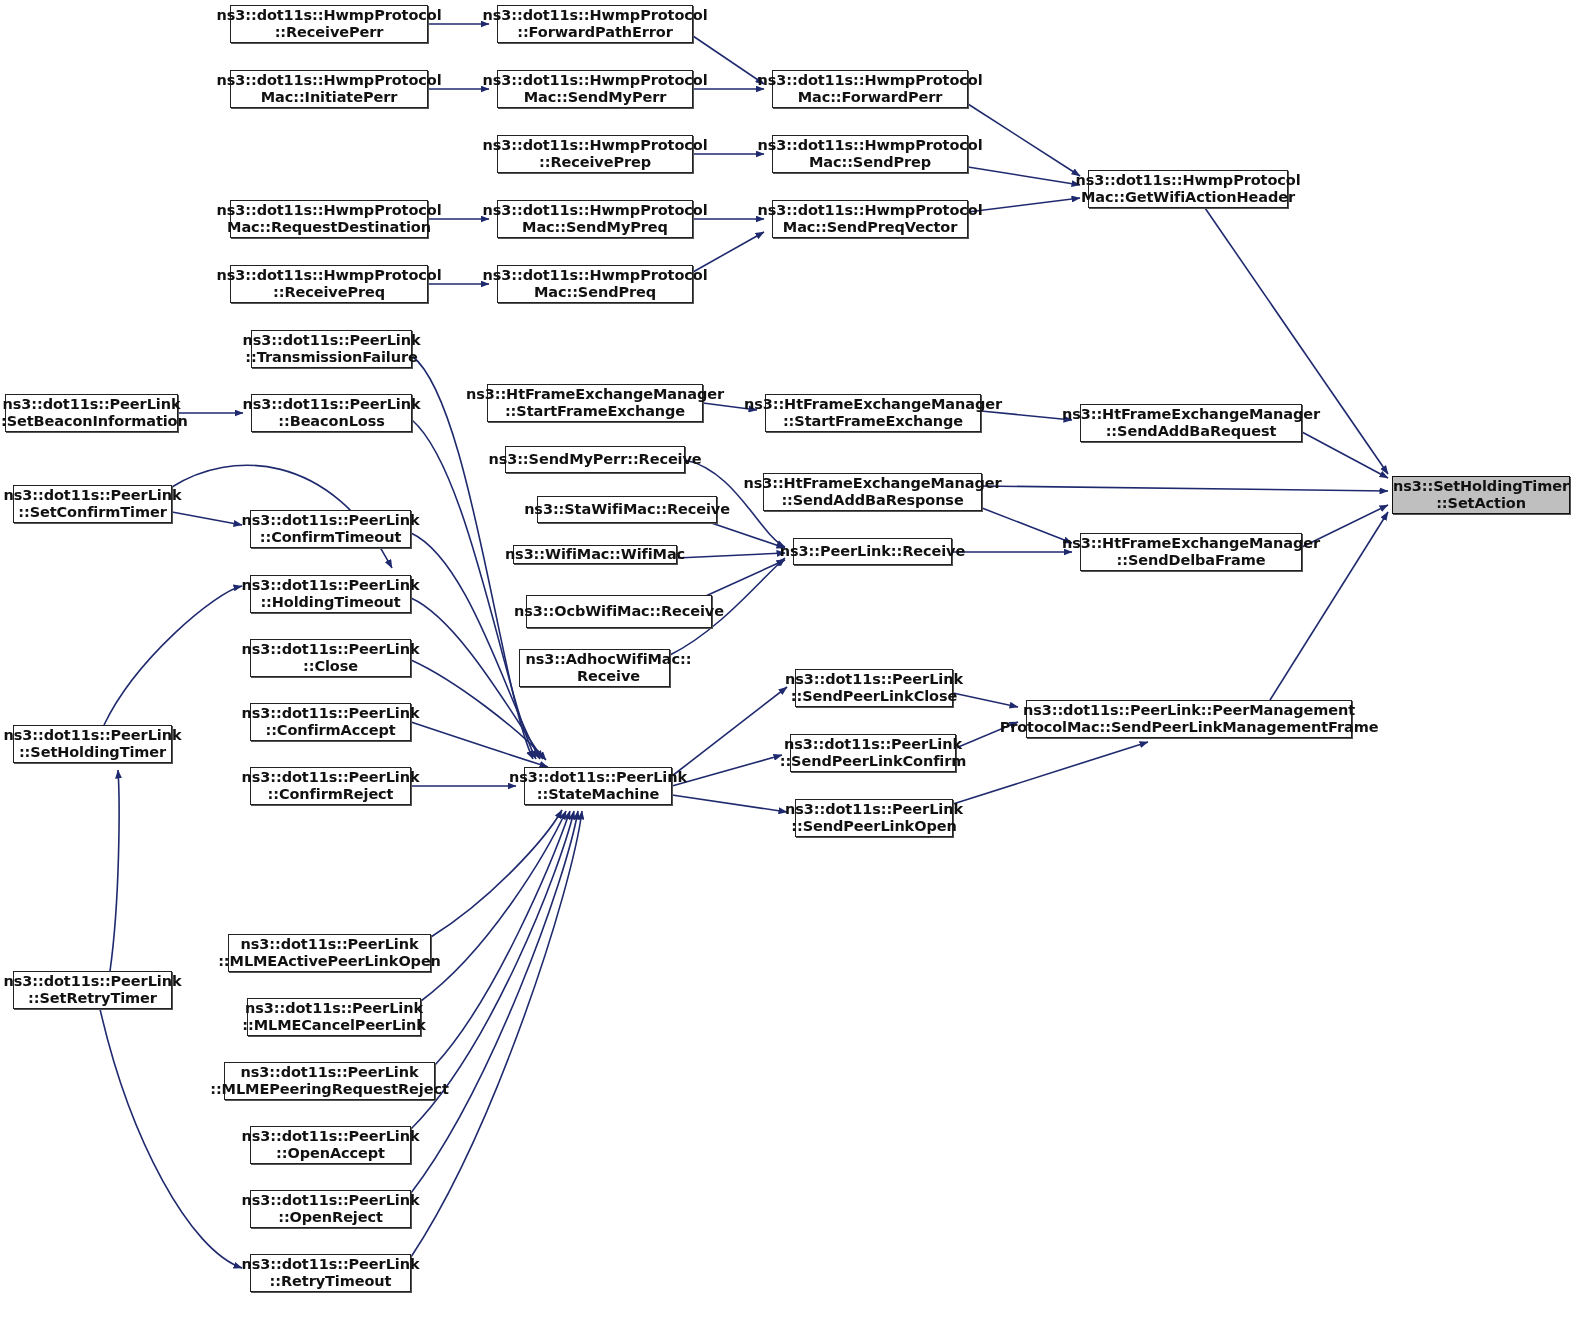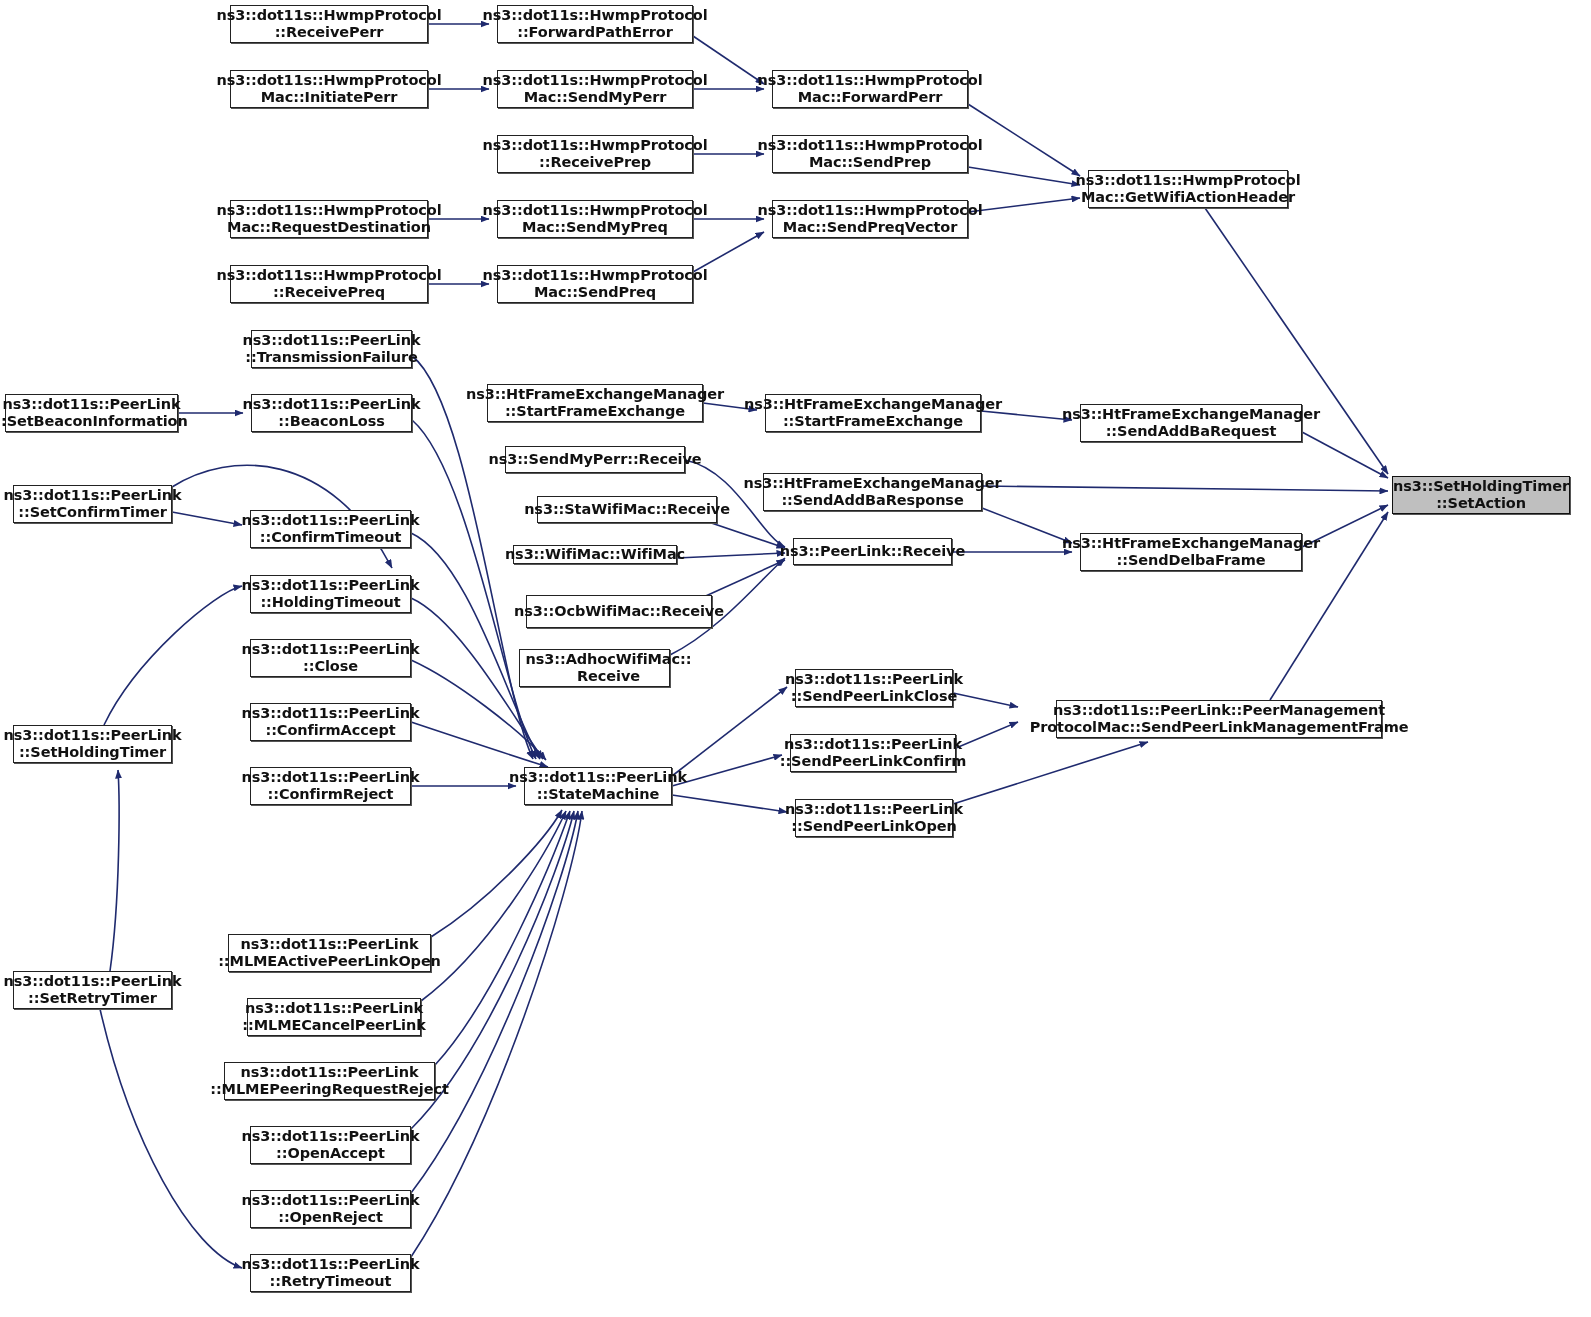--- a/index.html
+++ b/index.html
@@ -166,21 +166,21 @@
 ::HoldingTimeout</span></div>
       <div class="node" style="left: 502px; top: 595px; width: 186px; height: 33px; margin-left: 24px;"><span>ns3::OcbWifiMac::Receive</span></div>
       <div class="node" style="left: 250px; top: 639px; width: 161px; height: 38px;"><span>ns3::dot11s::PeerLink
 ::Close</span></div>
       <div class="node" style="left: 519px; top: 649px; width: 151px; height: 38px; padding-left: 28px;"><span>ns3::AdhocWifiMac::
 Receive</span></div>
       <div class="node" style="left: 795px; top: 669px; width: 158px; height: 38px;"><span>ns3::dot11s::PeerLink
 ::SendPeerLinkClose</span></div>
       <div class="node" style="left: 250px; top: 703px; width: 161px; height: 38px;"><span>ns3::dot11s::PeerLink
 ::ConfirmAccept</span></div>
-      <div class="node" style="left: 1026px; top: 700px; width: 326px; height: 38px; margin-left: 30px;"><span>ns3::dot11s::PeerLink::PeerManagement
+      <div class="node" style="left: 1026px; top: 700px; width: 326px; height: 38px;"><span>ns3::dot11s::PeerLink::PeerManagement
 ProtocolMac::SendPeerLinkManagementFrame</span></div>
       <div class="node" style="left: 13px; top: 725px; width: 159px; height: 38px;"><span>ns3::dot11s::PeerLink
 ::SetHoldingTimer</span></div>
       <div class="node" style="left: 790px; top: 734px; width: 166px; height: 38px;"><span>ns3::dot11s::PeerLink
 ::SendPeerLinkConfirm</span></div>
       <div class="node" style="left: 250px; top: 767px; width: 161px; height: 38px;"><span>ns3::dot11s::PeerLink
 ::ConfirmReject</span></div>
       <div class="node" style="left: 524px; top: 767px; width: 148px; height: 38px;"><span>ns3::dot11s::PeerLink
 ::StateMachine</span></div>
       <div class="node" style="left: 795px; top: 799px; width: 158px; height: 38px;"><span>ns3::dot11s::PeerLink

